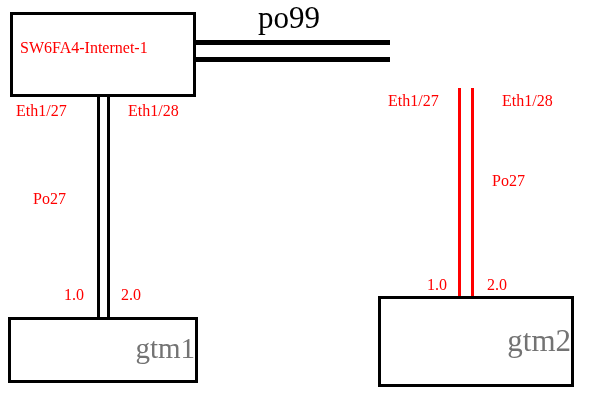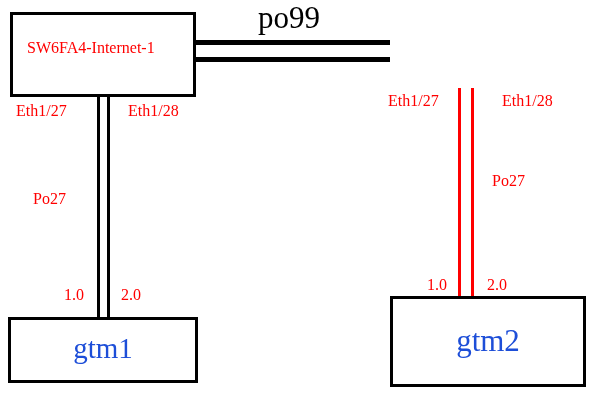--- a/index.html
+++ b/index.html
@@ -25,37 +25,37 @@
     position: absolute;
     white-space: nowrap;
   }
   .red { color: #ff0000; }
   .black { color: #000000; }
 
   
   #switch1 { left: 10px;  top: 12px;  width: 186px; height: 85px; }
   #switch2 { left: 390px; top: 8px;   width: 196px; height: 80px; }
   #gtm1    { left: 8px;   top: 317px; width: 190px; height: 66px; }
-  #gtm2    { left: 390px; top: 296px; width: 196px; height: 91px; }
+  #gtm2    { left: 378px; top: 296px; width: 196px; height: 91px; }
 
   .switch-label {
     position: absolute;
     font-size: 16px;
     color: #ff0000;
     white-space: nowrap;
   }
-  #switch1 .switch-label { left: 14px;  top: 24px; }
+  #switch1 .switch-label { left: 7px;  top: 24px; }
   #switch2 .switch-label { left: 12px; top: 34px; }
 
   .gtm-label {
     position: absolute;
     left: 0; right: 0; top: 50%;
     transform: translateY(-54%);
-    text-align: center;
-    color: #1d4ed8;
+    text-align: right;
+    color: #737373;
   }
   #gtm1 .gtm-label { font-size: 29px; }
   #gtm2 .gtm-label { font-size: 31px; }
 
   
   .hline {
     position: absolute;
     background: #000000;
     height: 5px;
   }

